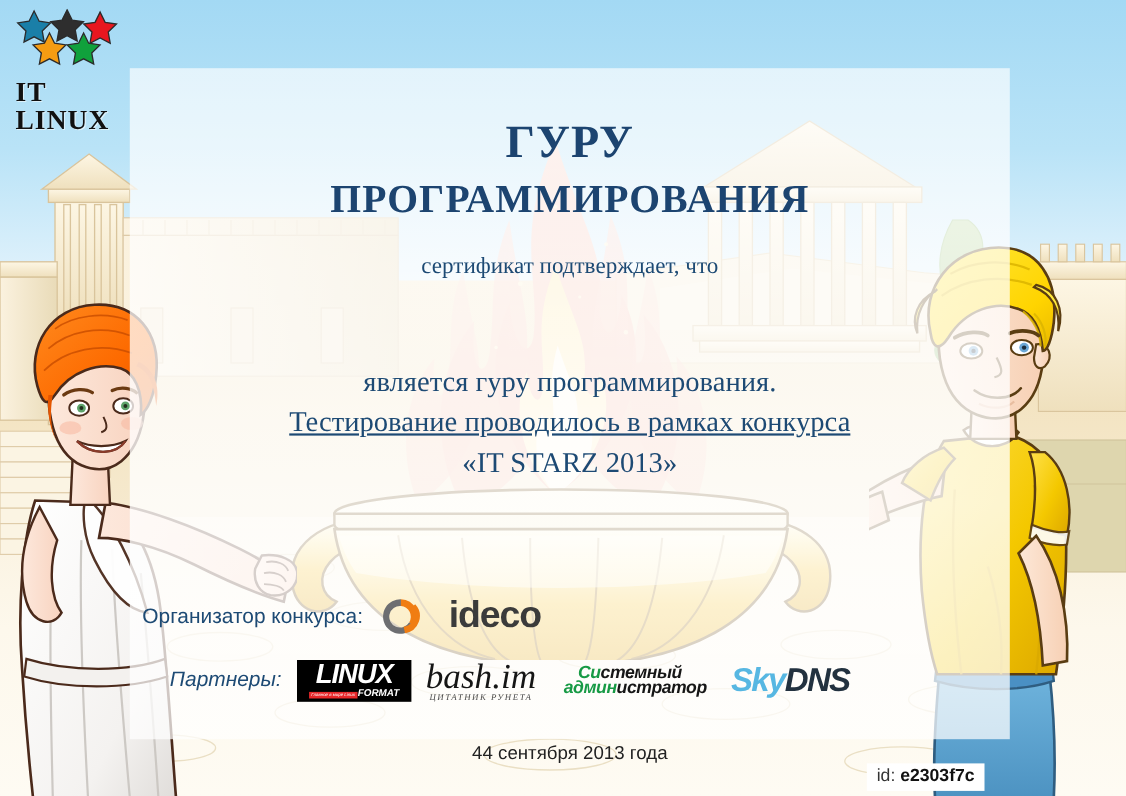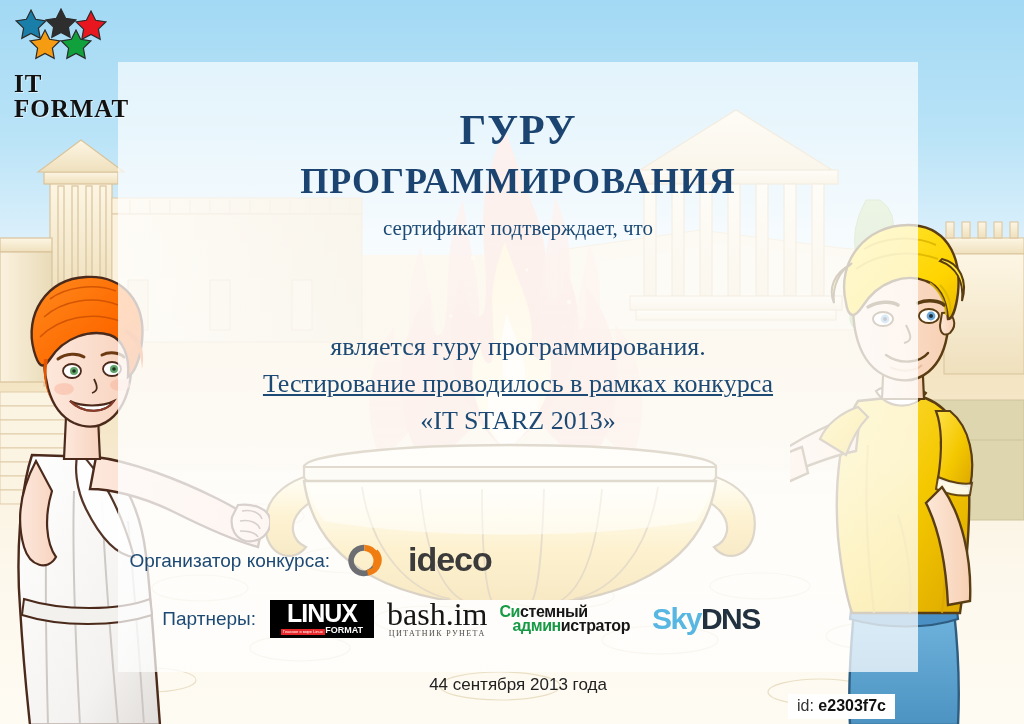--- a/index.html
+++ b/index.html
@@ -39,34 +39,34 @@
   .logo .word{font-family:"Liberation Serif",serif;font-weight:bold;font-size:25px;
     letter-spacing:1px;color:#111;line-height:1;margin-top:3px;
     text-shadow:1px 1px 0 rgba(255,255,255,.55);}
 
   
   .content{position:absolute;left:118px;top:62px;width:800px;height:610px;}
   .ttl{position:absolute;left:0;width:800px;text-align:center;color:#1c4470;
     font-family:"Liberation Serif",serif;font-weight:bold;}
   .t1{top:44px;font-size:42px;letter-spacing:1px;}
   .t2{top:98px;font-size:36px;letter-spacing:1px;}
-  .sub{position:absolute;left:0;top:154px;width:800px;text-align:center;
+  .sub{position:absolute;left:0;top:167px;width:800px;text-align:center;
     color:#1d4a74;font-size:21px;font-family:"Liberation Serif",serif;}
   .name{position:absolute;left:0;top:203px;width:800px;text-align:center;
     color:#1c4470;font-size:38px;font-weight:bold;letter-spacing:1px;
     font-family:"Liberation Serif",serif;}
   .body1{position:absolute;left:0;top:270px;width:800px;text-align:center;color:#1d4a74;font-size:26px;}
   .body2{position:absolute;left:0;top:307px;width:800px;text-align:center;color:#1d4a74;font-size:26px;text-decoration:underline;}
   .body3{position:absolute;left:0;top:344px;width:800px;text-align:center;color:#1d4a74;font-size:26px;}
 
   
   .orgrow{position:absolute;left:0;top:480px;width:800px;display:flex;align-items:center;}
   .orglbl{width:228px;text-align:right;color:#1d4a74;font-size:19px;
     font-family:"Liberation Sans",sans-serif;padding-right:16px;box-sizing:border-box;}
-  .partrow{position:absolute;left:0;top:537px;width:800px;display:flex;align-items:center;}
+  .partrow{position:absolute;left:0;top:537px;width:800px;display:flex;align-items:center;font-style:italic;}
   .partlbl{width:152px;text-align:right;color:#1d4a74;font-size:19px;
     font-family:"Liberation Sans",sans-serif;padding-right:14px;box-sizing:border-box;}
 
   
   .ideco{display:flex;align-items:flex-start;gap:25px;}
   .ideco-mark{width:37px;height:37px;}
   .ideco-text{font-family:"Liberation Sans",sans-serif;font-weight:bold;
     font-size:34px;color:#3b3b3b;letter-spacing:-1px;line-height:1;}
 
   
@@ -83,21 +83,21 @@
 
   
   .bash{margin-left:13px;text-align:center;}
   .bash-main{font-family:"Liberation Serif",serif;font-size:32px;color:#151515;line-height:30px;}
   .bash-sub{font-family:"Liberation Serif",serif;font-size:8px;color:#4a4a4a;
     letter-spacing:1.4px;line-height:10px;}
 
   
   .sysadm{margin-left:12px;font-family:"Liberation Sans",sans-serif;font-weight:bold;
     line-height:14px;font-size:16px;}
-  .sysadm .l1{letter-spacing:-.4px;}
+  .sysadm .l1{letter-spacing:-.4px;margin-left:26px;}
   .sysadm .l2{letter-spacing:-.4px;padding-left:13px;}
   .gr{color:#179a45;}
   .bk{color:#161616;}
 
   
   .skydns{margin-left:22px;font-family:"Liberation Sans",sans-serif;font-weight:bold;
     font-size:30px;letter-spacing:-1.5px;line-height:30px;}
   .sky-s{color:#57b7e2;}
   .sky-d{color:#22313f;}
 
@@ -488,21 +488,21 @@
   <div class="logo">
     <svg width="96" height="56" viewBox="0 0 96 56">
       <g stroke="#2b2b2b" stroke-width="1.2">
         <polygon points="17,2 21.6,11.3 31.9,12.8 24.4,20.1 26.2,30.3 17,25.5 7.8,30.3 9.6,20.1 2.1,12.8 12.4,11.3" fill="#1a7fa8"></polygon>
         <polygon points="47,1 51.6,10.3 61.9,11.8 54.4,19.1 56.2,29.3 47,24.5 37.8,29.3 39.6,19.1 32.1,11.8 42.4,10.3" fill="#2e2e2e"></polygon>
         <polygon points="77,3 81.6,12.3 91.9,13.8 84.4,21.1 86.2,31.3 77,26.5 67.8,31.3 69.6,21.1 62.1,13.8 72.4,12.3" fill="#e8171f"></polygon>
         <polygon points="31,22 35.6,31.3 45.9,32.8 38.4,40.1 40.2,50.3 31,45.5 21.8,50.3 23.6,40.1 16.1,32.8 26.4,31.3" fill="#f59c12"></polygon>
         <polygon points="62,22 66.6,31.3 76.9,32.8 69.4,40.1 71.2,50.3 62,45.5 52.8,50.3 54.6,40.1 47.1,32.8 57.4,31.3" fill="#10a13c"></polygon>
       </g>
     </svg>
-    <div class="word">IT FORMAT</div>
+    <div class="word">IT LINUX</div>
   </div>
 
   <div class="content">
 
     <div class="ttl t1">ГУРУ</div>
     <div class="ttl t2">ПРОГРАММИРОВАНИЯ</div>
 
     <div class="sub">сертификат подтверждает, что</div>
 
 

